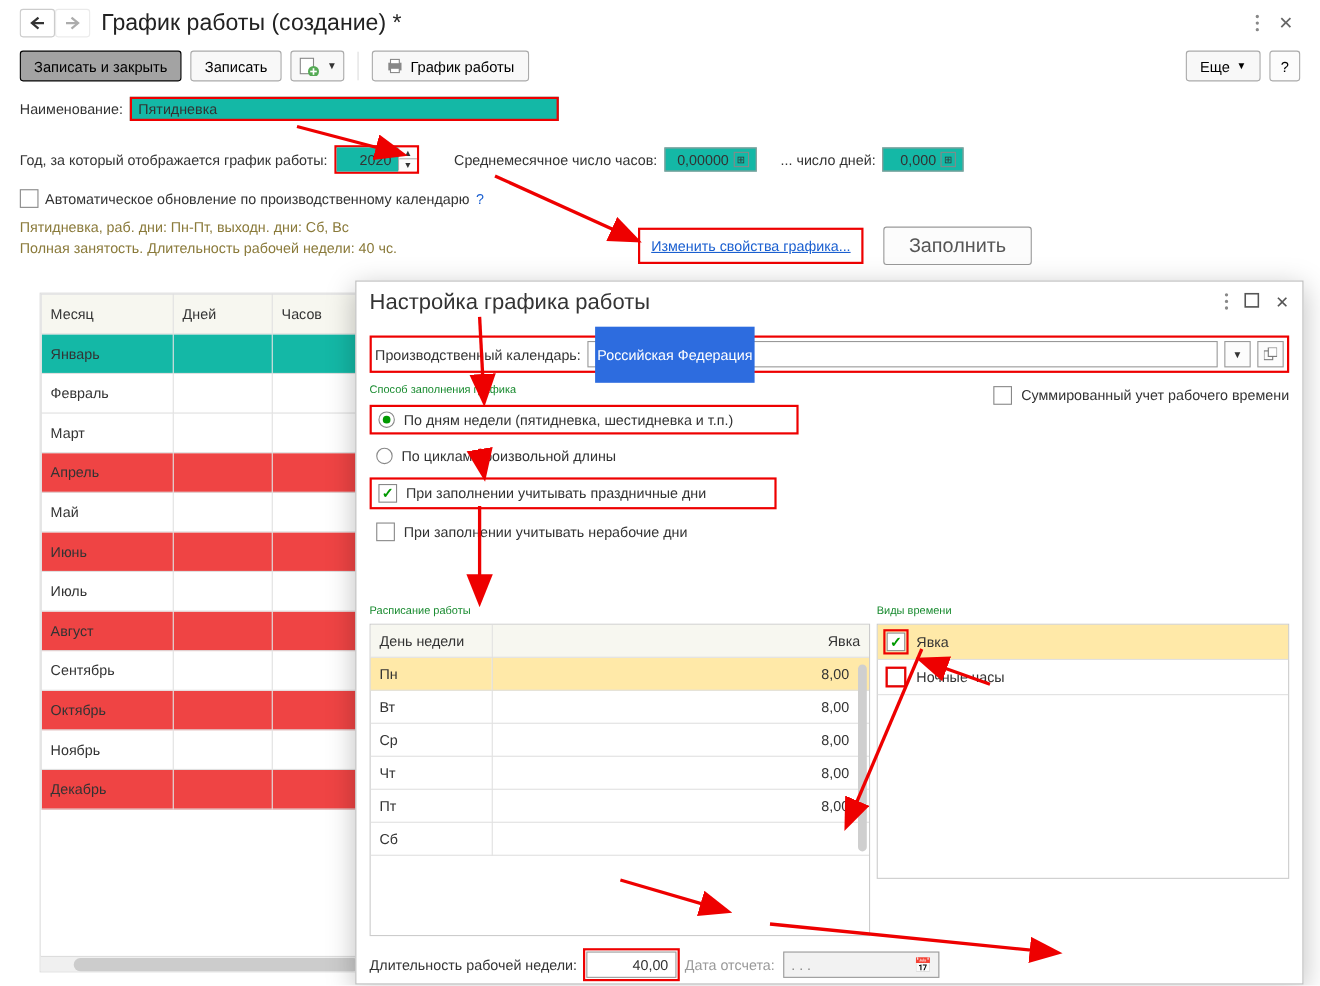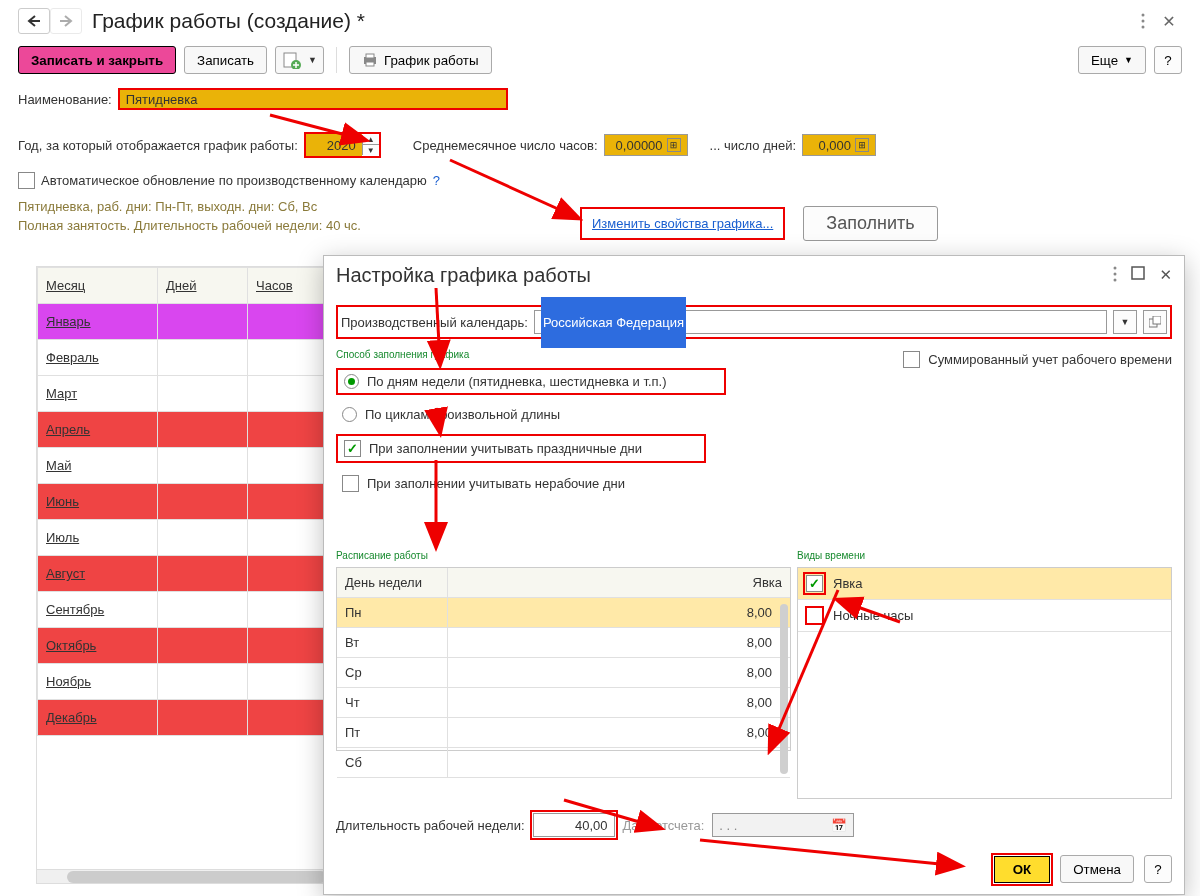--- a/index.html
+++ b/index.html
@@ -2,34 +2,34 @@
 <html><head>
 <meta charset="utf-8">
 <style>
   * { box-sizing: border-box; }
   body { margin: 0; font-family: Arial, sans-serif; font-size: 13px; color: #333; background: #fff; width: 1200px; height: 896px; position: relative; overflow: hidden; }
   .toolbar-row { display: flex; align-items: center; padding: 4px 18px; gap: 8px; }
   .title-row { display: flex; align-items: center; padding: 8px 18px; }
   .nav-btn { width: 32px; height: 26px; border: 1px solid #ccc; background: #fff; display: flex; align-items: center; justify-content: center; border-radius: 3px; }
   .page-title { font-size: 21px; color: #222; margin-left: 10px; }
   .btn { border: 1px solid #aaa; background: #f8f8f8; padding: 5px 12px; border-radius: 3px; display: inline-flex; align-items: center; gap: 6px; height: 28px; }
-  .btn-primary { background: #ec4899; border-color: #000; font-weight: bold; color: #000; text-align: right; }
+  .btn-primary { background: #a3a3a3; border-color: #000; font-weight: normal; color: #000; text-align: right; }
   .more-dots { width: 26px; height: 26px; display: flex; align-items: center; justify-content: center; }
   .field-row { display: flex; align-items: center; padding: 4px 18px; gap: 6px; }
   .label { color: #333; }
-  .input-box { border: 1px solid #999; height: 22px; padding: 2px 6px; display: flex; align-items: center; background: #eab308; }
+  .input-box { border: 1px solid #999; height: 22px; padding: 2px 6px; display: flex; align-items: center; background: #14b8a6; }
   .red-box { border: 2px solid #e00; }
   .summary-text { color: #8a7a3a; padding: 2px 18px; font-size: 13px; }
   .link { color: #1a5fd0; text-decoration: underline; }
   .fill-btn { font-size: 18px; color: #555; padding: 6px 22px; border: 1px solid #999; background: #fcfcfc; border-radius: 3px; }
   .table-wrap { margin: 8px 18px 0 18px; border: 1px solid #ddd; }
-  .tbl { width: 100%; border-collapse: collapse; text-decoration: underline; }
+  .tbl { width: 100%; border-collapse: collapse; }
   .tbl th, .tbl td { border: 1px solid #e0e0e0; padding: 10px 8px; text-align: left; background: #fff; }
   .tbl th { background: #f7f7f0; font-weight: normal; }
-  .tbl tr.sel td { background: #d946ef; }
+  .tbl tr.sel td { background: #14b8a6; }
   .tbl tr.alt td { background: #ef4444; }
   .scroll-track { height: 14px; background: #f0f0f0; border-top: 1px solid #ddd; position: relative; }
   .scroll-thumb { height: 12px; background: #ccc; position: absolute; left: 30px; width: 260px; border-radius: 6px; top: 1px; }
   .chk { width: 17px; height: 17px; border: 1px solid #888; display: inline-flex; align-items: center; justify-content: center; background: #fff; vertical-align: middle; }
   .chk.checked::after { content: "✓"; color: #090; font-weight: bold; }
   .radio { width: 15px; height: 15px; border: 1px solid #888; border-radius: 50%; display: inline-flex; align-items: center; justify-content: center; }
   .radio.sel::after { content: ""; width: 7px; height: 7px; background: #090; border-radius: 50%; }
   
   .modal { position: absolute; left: 323px; top: 255px; width: 862px; height: 640px; background: #fff; border: 1px solid #bbb; box-shadow: 0 6px 24px rgba(0,0,0,0.25); }
   .modal-header { display: flex; align-items: center; justify-content: space-between; padding: 8px 12px; }
@@ -305,21 +305,21 @@
       </div>
       <div class="opt-row" style="margin-top:12px">
         <span class="chk"></span>
         <span>Суммированный учет рабочего времени</span>
       </div>
     </div>
 
     <div class="flex-cols" style="margin-top:44px">
       <div class="col-left">
         <div class="green-heading">Расписание работы</div>
-        <div class="sched-table-wrap red-box" style="height:184px">
+        <div class="sched-table-wrap red-box" style="height:284px">
           <table class="sched-table">
             <thead>
                 <tr>
               <th>День недели</th>
               <th>Явка</th>
             </tr>
               </thead>
             <tbody id="sched-body">
                 <tr class="selrow">
                   <td>Пн</td>

